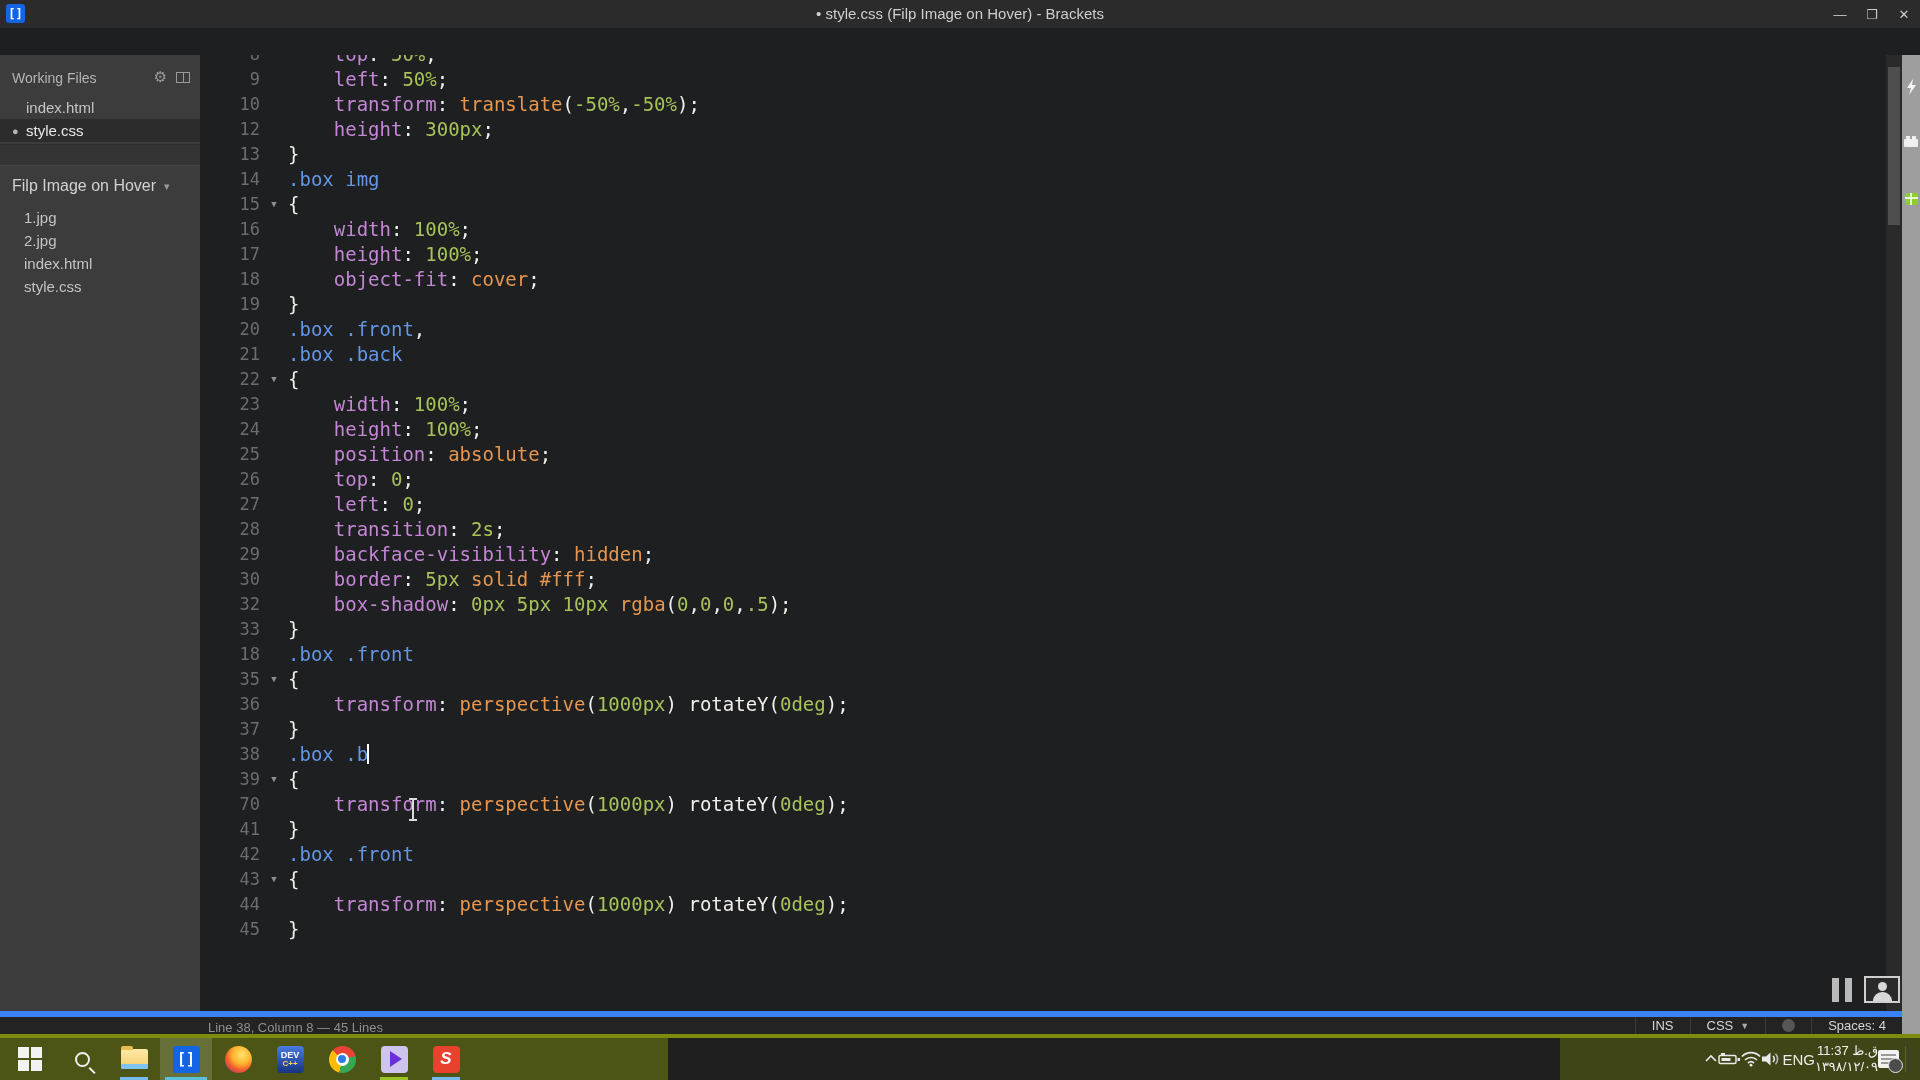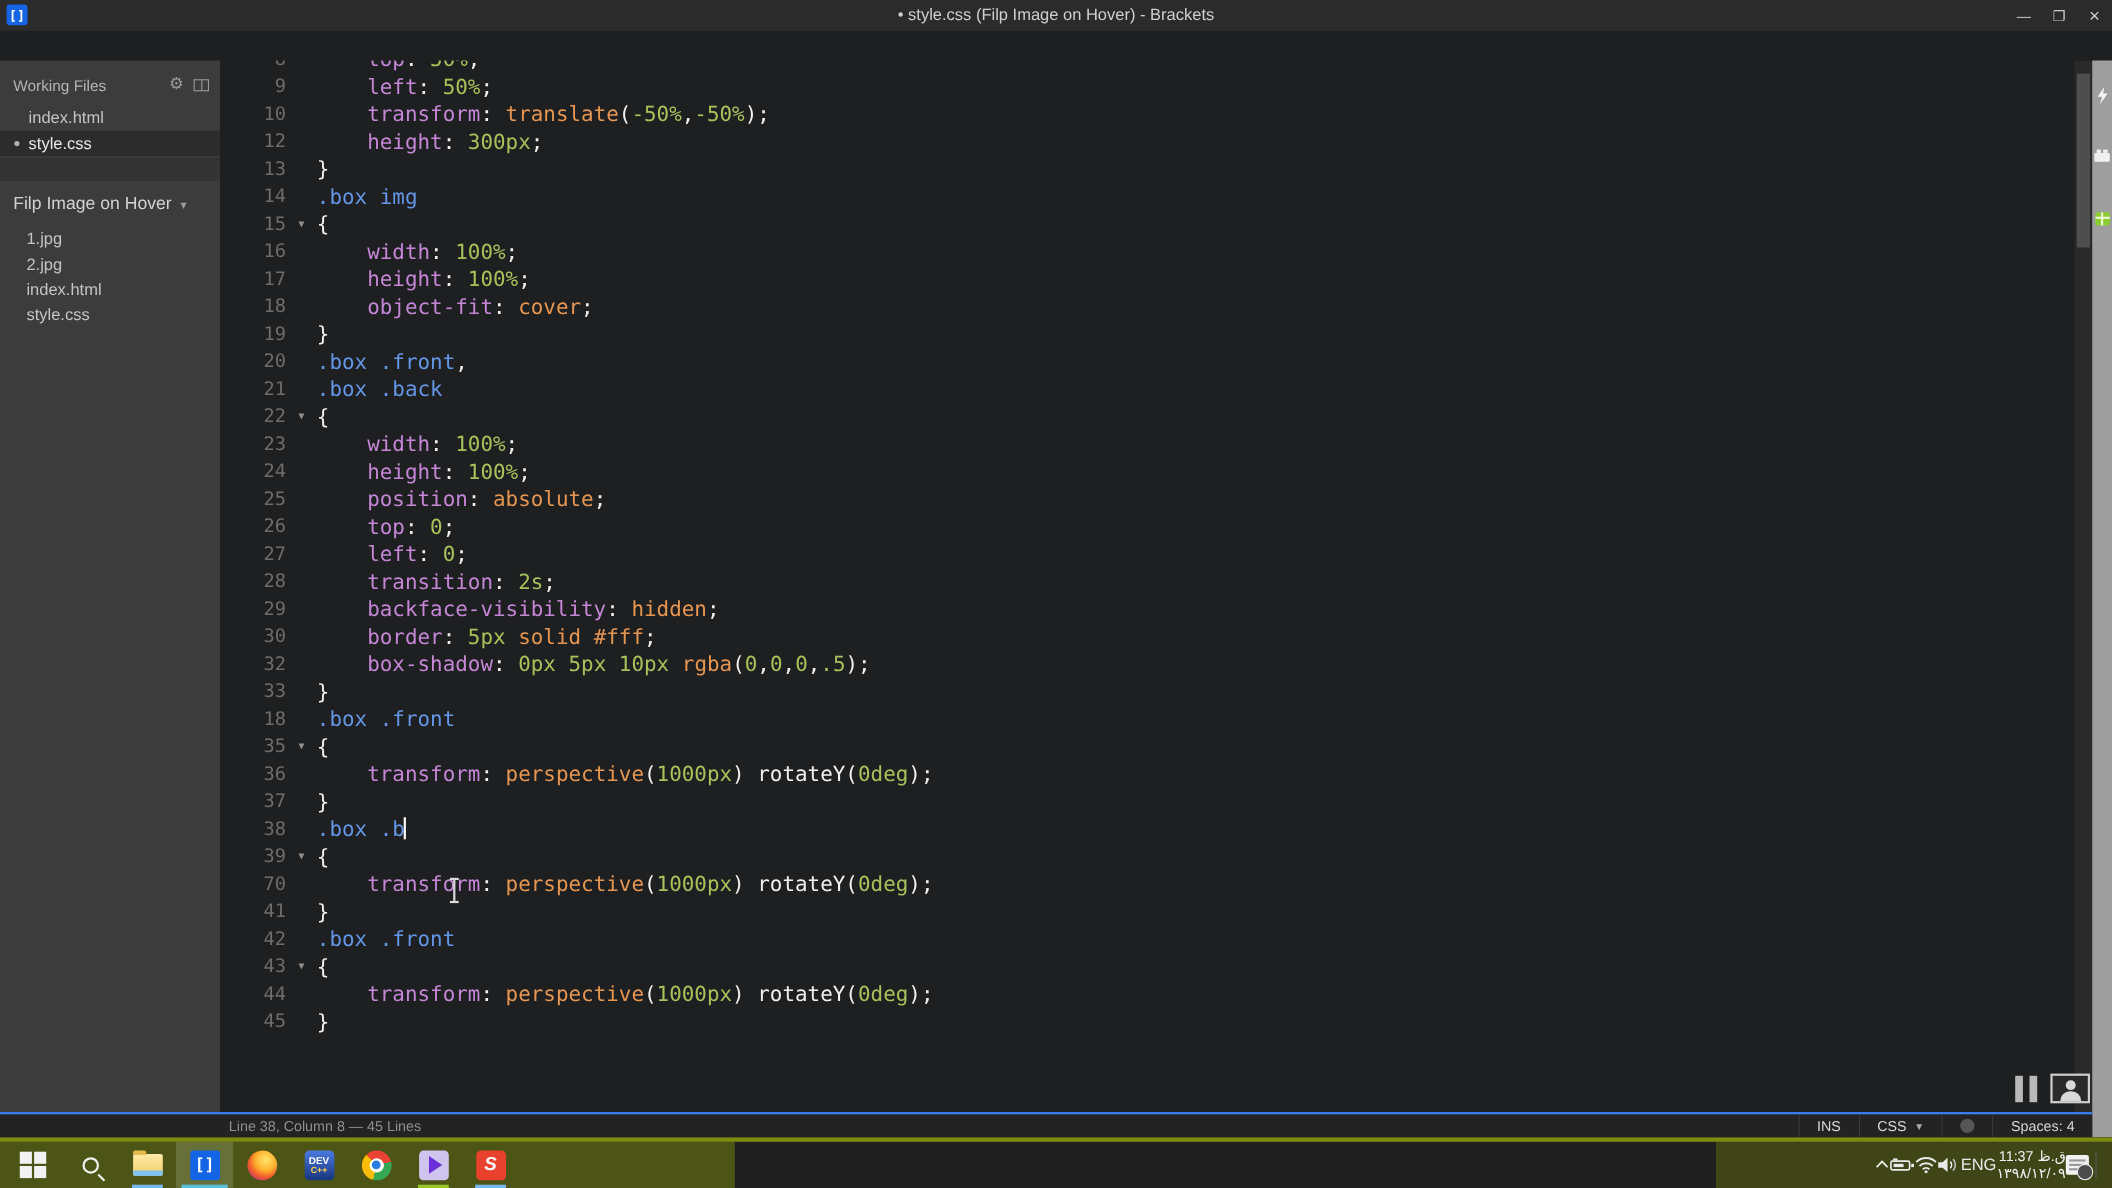--- a/index.html
+++ b/index.html
@@ -77,21 +77,21 @@
   .strip-icon { margin-top:24px; }
   .brick { position:relative; width:14px; height:8px; background:#f0f0f0; border-radius:1px; margin-top:44px; }
   .brick::before { content:""; position:absolute; top:-3px; left:2px; width:4px; height:3px;
                    background:#f0f0f0; box-shadow:6px 0 #f0f0f0; }
   .gift { position:relative; width:13px; height:12px; background:#8ccd2f; border-radius:2px; margin-top:46px; }
   .gift::before { content:""; position:absolute; left:5px; top:0; bottom:0; width:2px; background:#e9f7d2; }
   .gift::after { content:""; position:absolute; left:0; right:0; top:4px; height:2px; background:#e9f7d2; }
 
   
   .statusbar { position:absolute; left:0; top:1011px; width:1902px; height:23px;
-               background:#232323; border-top:2px solid #3b82f6; font-size:13px; }
+               background:#232323; border-top:6px solid #3b82f6; font-size:13px; }
   .sb-left { position:absolute; left:208px; top:0; line-height:22px; color:#8f8f8f; }
   .sb-right { position:absolute; right:0; top:0; height:100%; display:flex; }
   .sb-seg { padding:0 16px; line-height:22px; color:#d6d6d6; border-left:1px solid #3a3a3a;
             display:flex; align-items:center; gap:7px; }
   .sb-dot { width:13px; height:13px; border-radius:50%; background:#565656; }
   .sb-caret { font-size:9px; color:#aaaaaa; }
 
   
   .recorder { position:absolute; left:1832px; top:976px; display:flex; align-items:center; gap:12px; }
   .pausebars { display:flex; gap:6px; }

